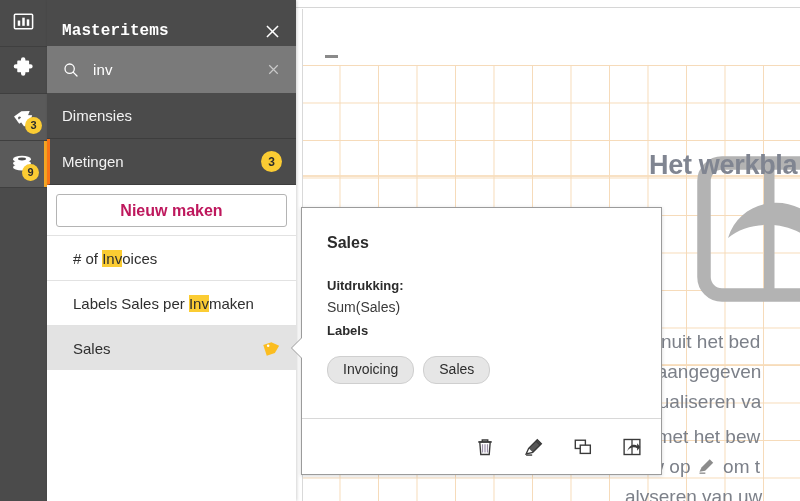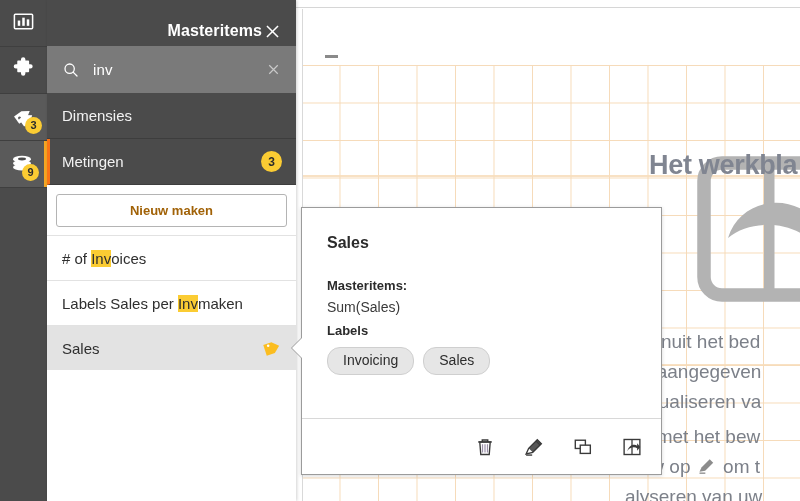--- a/index.html
+++ b/index.html
@@ -171,21 +171,22 @@
     z-index: 6;
     box-shadow: 1px 0 3px rgba(0,0,0,0.18);
   }
   .mi-header {
     height: 46px;
     background: #4b4b4b;
     display: flex;
     align-items: center;
     padding: 16px 14px 0 15px;
     box-sizing: border-box;
-    justify-content: flex-end;
+    justify-content: space-between;
+    font-family: Liberation Mono, monospace;
   }
   .mi-title {
     color: #ffffff;
     font-size: 16px;
     font-weight: bold;
     letter-spacing: 0.1px;
   }
   .mi-close {
     width: 20px; height: 20px;
     display: flex; align-items: center; justify-content: center;
@@ -244,35 +245,35 @@
   .mi-newbtn-wrap {
     padding: 9px 9px 8px 9px;
     background: #ffffff;
   }
   .mi-newbtn {
     width: 100%;
     height: 33px;
     border: 1px solid #b4b4b4;
     border-radius: 3px;
     background: #ffffff;
-    color: #a16207;
-    font-size: 13px;
+    color: #be185d;
+    font-size: 16px;
     font-weight: bold;
     font-family: "Liberation Sans", sans-serif;
     cursor: pointer;
     display: flex;
     align-items: center;
     justify-content: center;
   }
   .mi-list { background: #ffffff; }
   .mi-item {
     height: 45px;
     display: flex;
     align-items: center;
-    padding: 0 14px 0 15px;
+    padding: 0 14px 0 26px;
     box-sizing: border-box;
     border-top: 1px solid #e2e2e2;
     justify-content: space-between;
     font-size: 15px;
     color: #2f2f2f;
     cursor: pointer;
     background: #ffffff;
   }
   .mi-item.selected { background: #e3e3e3; }
   .mi-item-label { white-space: nowrap; }
@@ -316,21 +317,21 @@
     font-size: 13px;
     font-weight: bold;
     color: #2b2b2b;
     margin-bottom: 6px;
   }
   .pop-value {
     font-size: 14px;
     color: #3a3a3a;
     margin-bottom: 8px;
   }
-  .pop-tags { display: flex; gap: 9px; margin-top: 9px; }
+  .pop-tags { display: flex; gap: 9px; margin-top: 18px; }
   .pop-tag {
     background: #e6e6e6;
     border: 1px solid #cfcfcf;
     border-radius: 13px;
     padding: 4px 15px 5px 15px;
     font-size: 14px;
     color: #2d2d2d;
     line-height: 1.2;
   }
   .pop-footer {
@@ -502,21 +503,21 @@
       </div>
     </div>
   </div>
 
   <div class="popover">
     <div class="pop-arrow"></div>
 
     <div class="pop-body">
       <div class="pop-title">Sales</div>
 
-      <div class="pop-label">Masteritems:</div>
+      <div class="pop-label">Uitdrukking:</div>
       <div class="pop-value">Sum(Sales)</div>
 
       <div class="pop-label">Labels</div>
       <div class="pop-tags">
         <span class="pop-tag">Invoicing</span>
         <span class="pop-tag">Sales</span>
       </div>
     </div>
 
     <div class="pop-footer">

